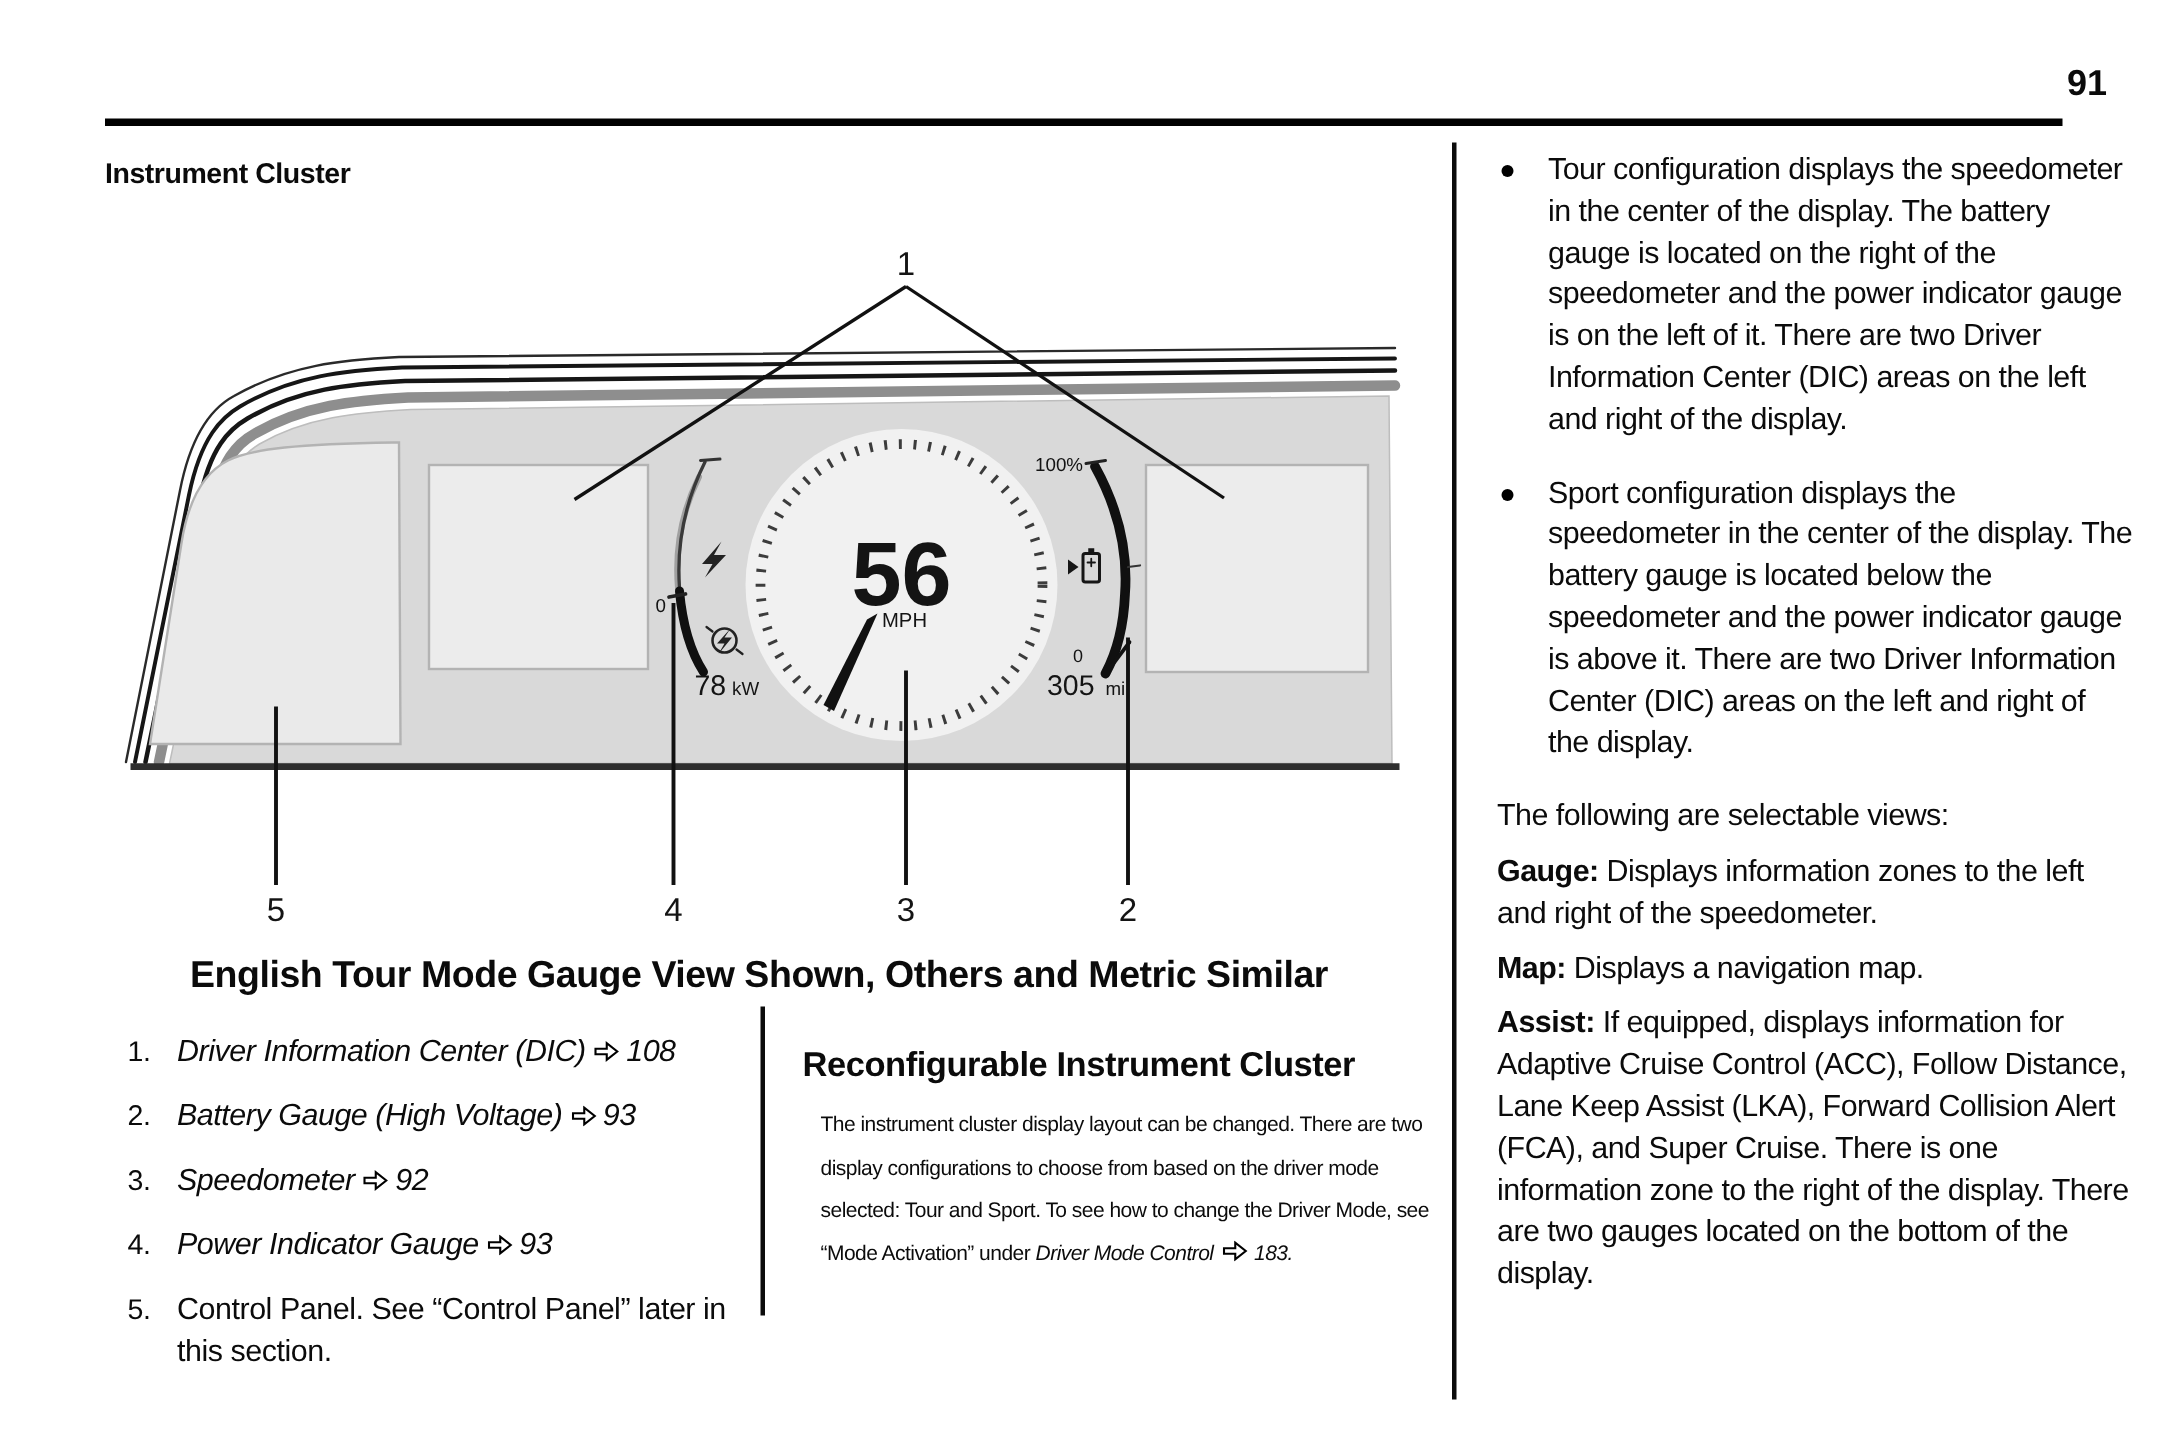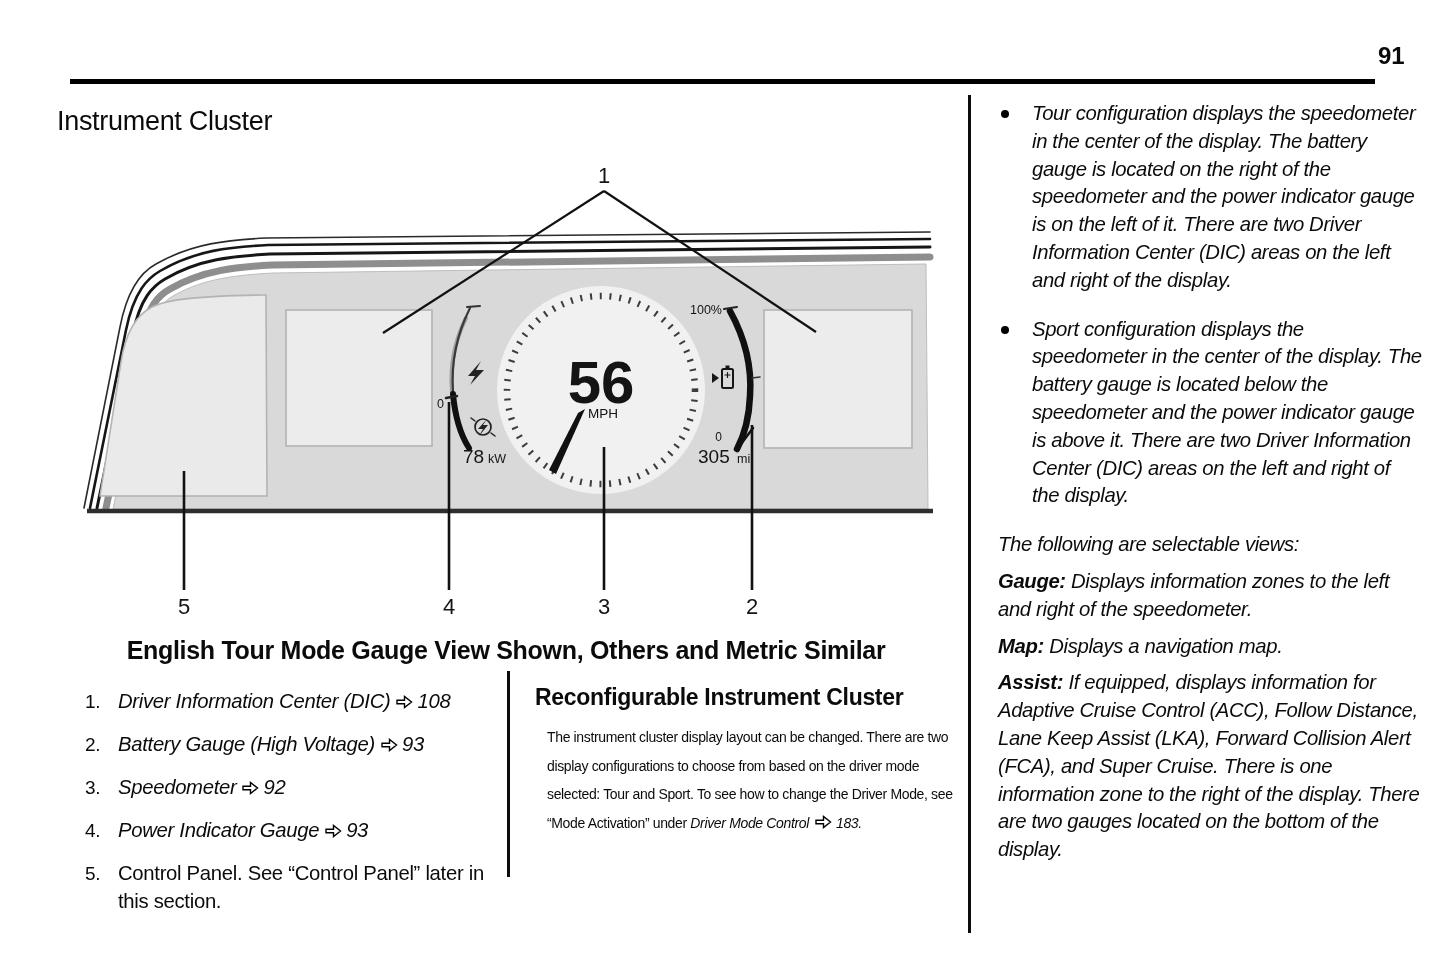--- a/index.html
+++ b/index.html
@@ -1,39 +1,39 @@
 <!DOCTYPE html>
 <html><head>
 <meta charset="utf-8">
 <style>
   html,body{margin:0;padding:0;background:#fff;}
   #page{position:relative;width:1445px;height:959px;background:#ffffff;overflow:hidden;
         font-family:"Liberation Sans","DejaVu Sans",sans-serif;color:#0b0b0b;}
   .hdr-title{position:absolute;top:42px;left:1012px;font-size:24px;font-weight:bold;letter-spacing:-0.3px;}
   .hdr-num{position:absolute;top:42px;left:1378px;font-size:24px;font-weight:bold;}
   .hdr-rule{position:absolute;top:79px;left:70px;width:1305px;height:5px;background:#000;}
-  .h1{position:absolute;top:106px;left:57px;font-size:27px;font-weight:normal;letter-spacing:-0.3px;}
+  .h1{position:absolute;top:106px;left:70px;font-size:19px;font-weight:bold;letter-spacing:-0.3px;}
   .caption{position:absolute;top:636px;left:70px;width:872px;text-align:center;font-weight:bold;
            font-size:25px;letter-spacing:-0.3px;}
   
   .legend{position:absolute;top:687px;left:85px;width:402px;font-size:20.3px;line-height:28px;letter-spacing:-0.3px;}
   .legend-item{display:flex;margin-bottom:14px;}
   .l-num{flex:none;width:33px;font-size:19px;padding-top:1px;}
   .l-body{flex:auto;}
   .it{font-style:italic;}
   .ref-arrow{display:inline-block;vertical-align:-1px;margin:0 4px 0 6px;}
   
   .divider-mid{position:absolute;left:507px;top:671px;width:3px;height:206px;background:#0b0b0b;}
   .divider-right{position:absolute;left:968px;top:95px;width:3px;height:838px;background:#0b0b0b;}
   
   .reconfig{position:absolute;left:535px;top:684px;width:430px;}
-  .reconfig .h2{font-size:23px;font-weight:bold;margin:0 0 12px 0;letter-spacing:-0.3px;}
+  .reconfig .h2{font-size:23px;font-weight:bold;margin:12px 0 12px 0;letter-spacing:-0.3px;}
   .reconfig p{font-size:14px;line-height:28.6px;margin:12px;letter-spacing:-0.35px;}
   
-  .rightcol{position:absolute;left:998px;top:100px;width:424px;font-size:20.3px;line-height:27.8px;letter-spacing:-0.35px;font-style:italic;}
+  .rightcol{position:absolute;left:998px;top:100px;width:424px;font-size:20.3px;line-height:27.8px;letter-spacing:-0.35px;}
   .bullet{display:flex;margin:0 0 21px 0;}
   .b-dot{flex:none;width:8px;height:8px;border-radius:50%;background:#000;margin:10px 23px 0 3px;}
   .b-text{flex:auto;}
   .para{margin:9px 0 0 0;}
   .vlabel{font-weight:bold;}
   
   .diagram{position:absolute;left:30px;top:155px;width:930px;height:475px;}
   .diagram text{font-family:"Liberation Sans","DejaVu Sans",sans-serif;fill:#141414;}
 </style>
 </head>

